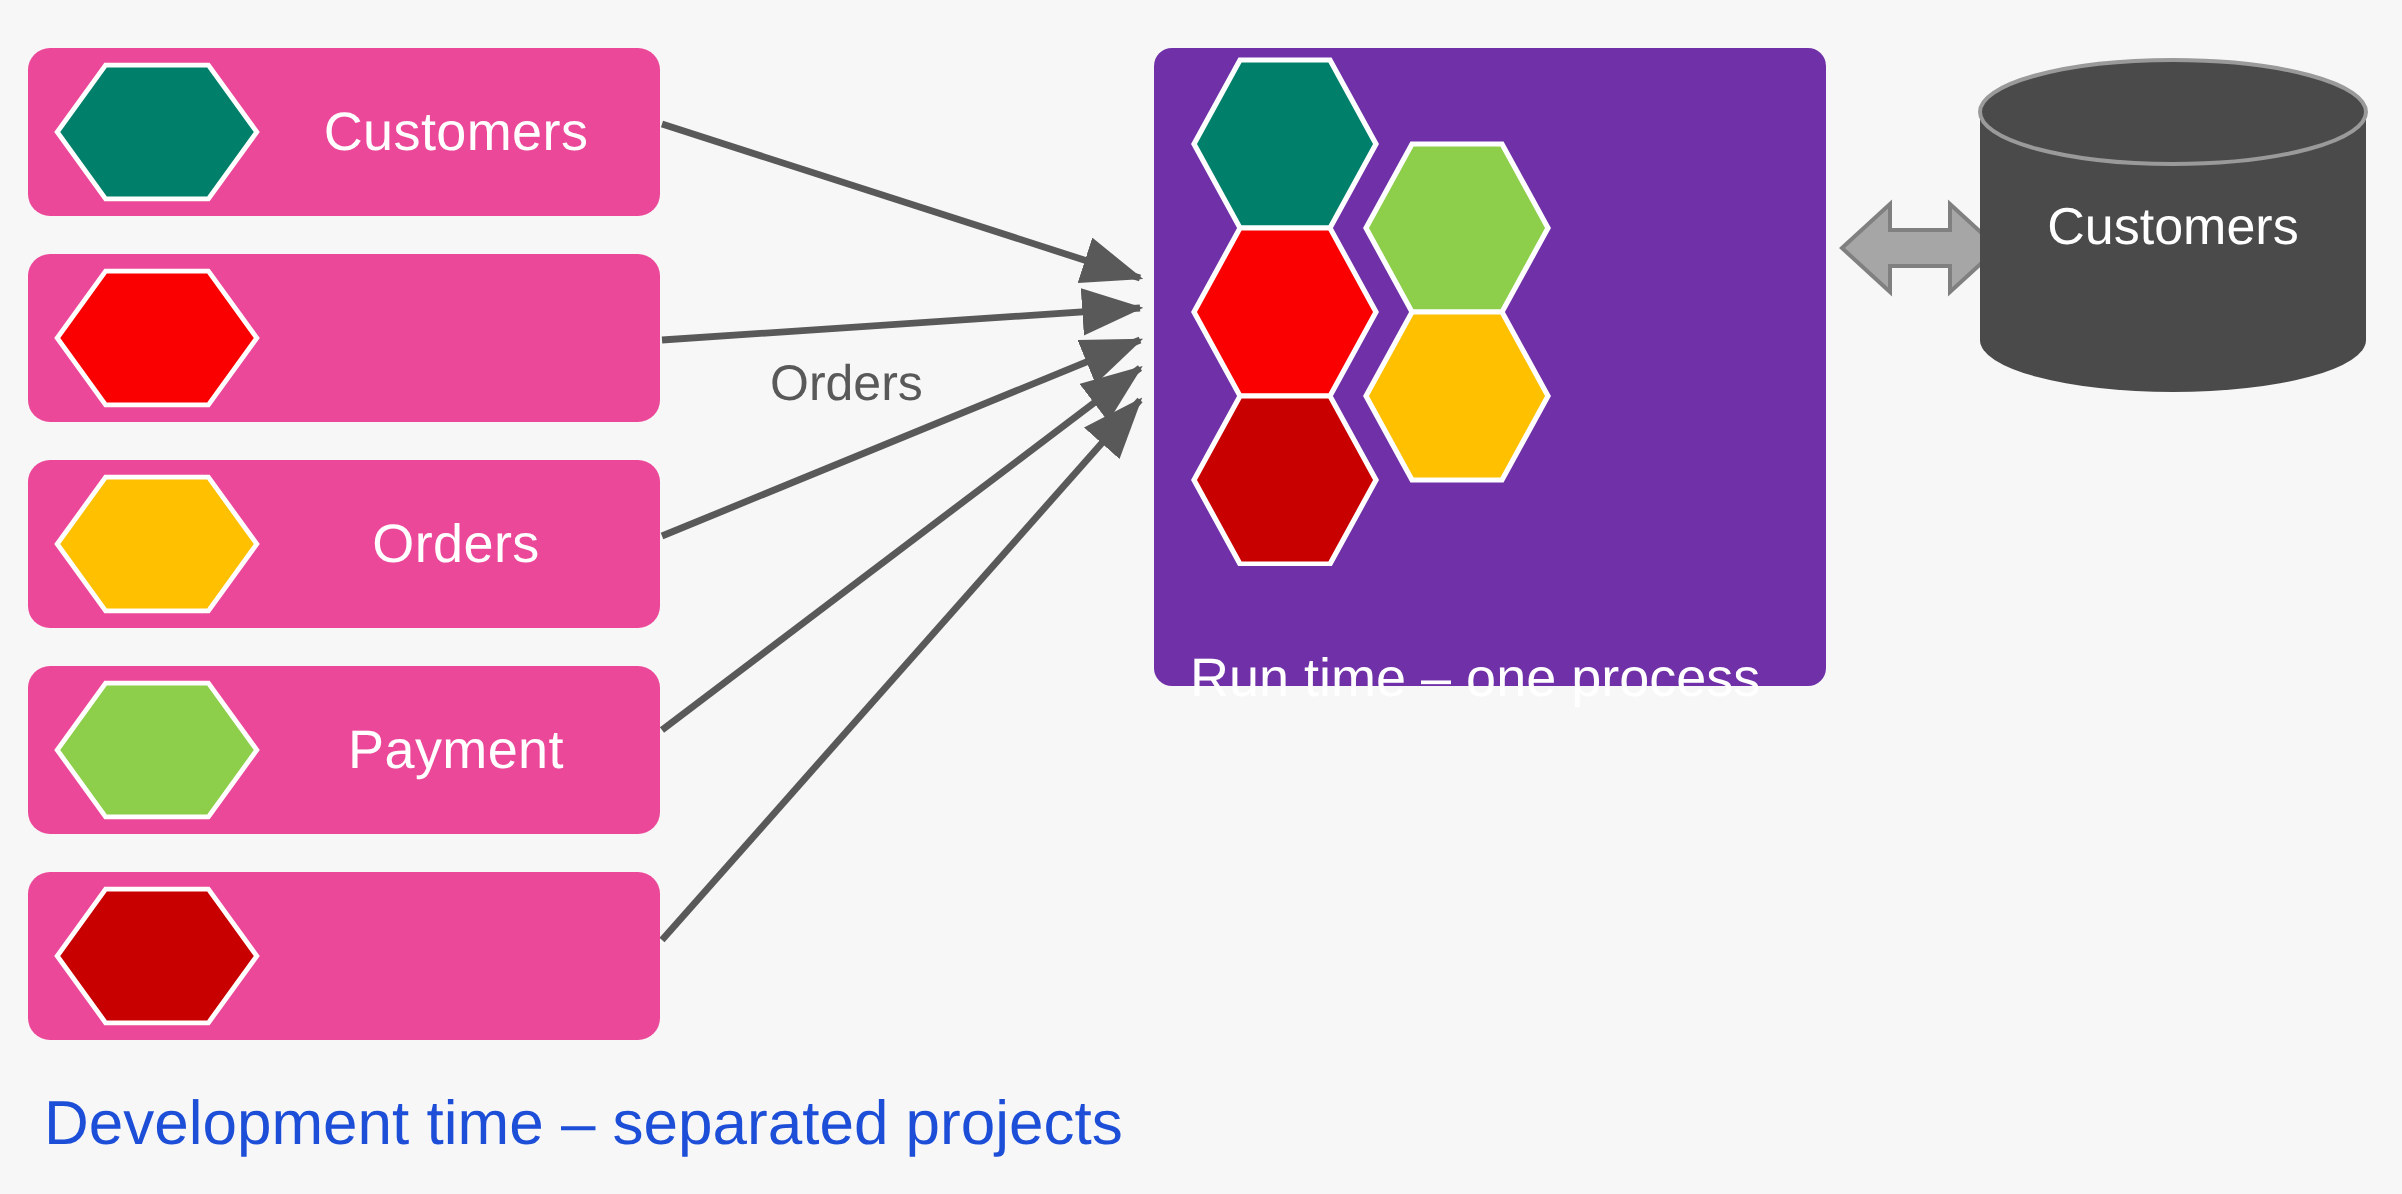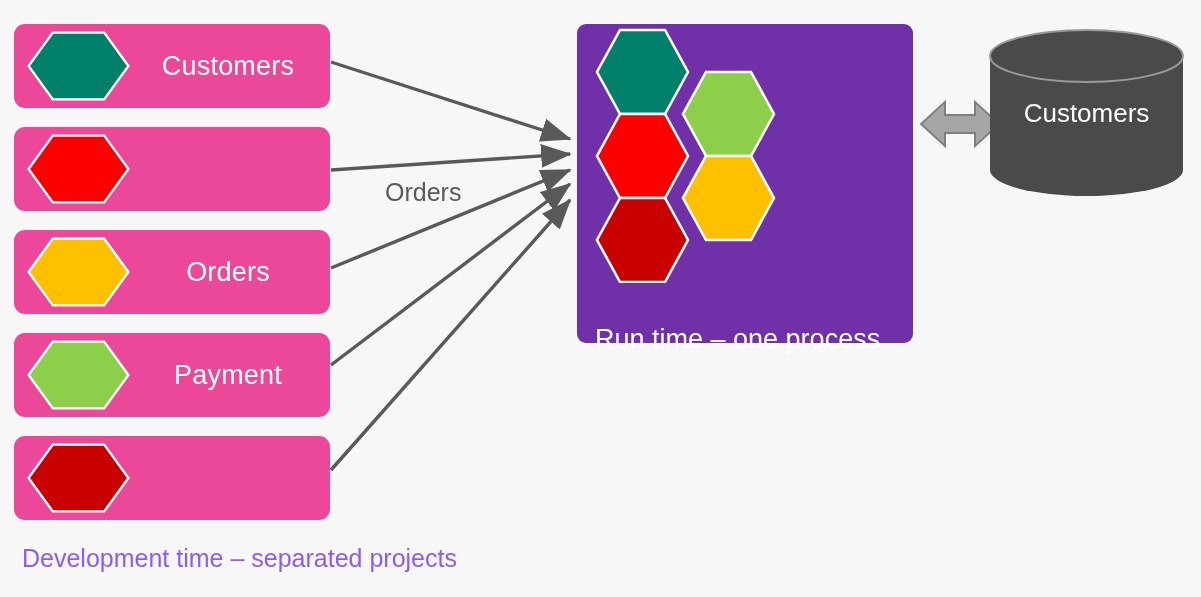--- a/index.html
+++ b/index.html
@@ -111,22 +111,22 @@
     left: 385px;
     top: 178px;
     color: #595959;
     font-size: 25px;
     white-space: nowrap;
   }
   #caption {
     position: absolute;
     left: 22px;
     top: 544px;
-    color: #8b5cf6;
-    font-size: 25px;
+    color: #1d4ed8;
+    font-size: 31px;
     white-space: nowrap;
   }
   #dbarrow {
     position: absolute;
     left: 919px;
     top: 97px;
     width: 82px;
     height: 54px;
   }
 </style>

